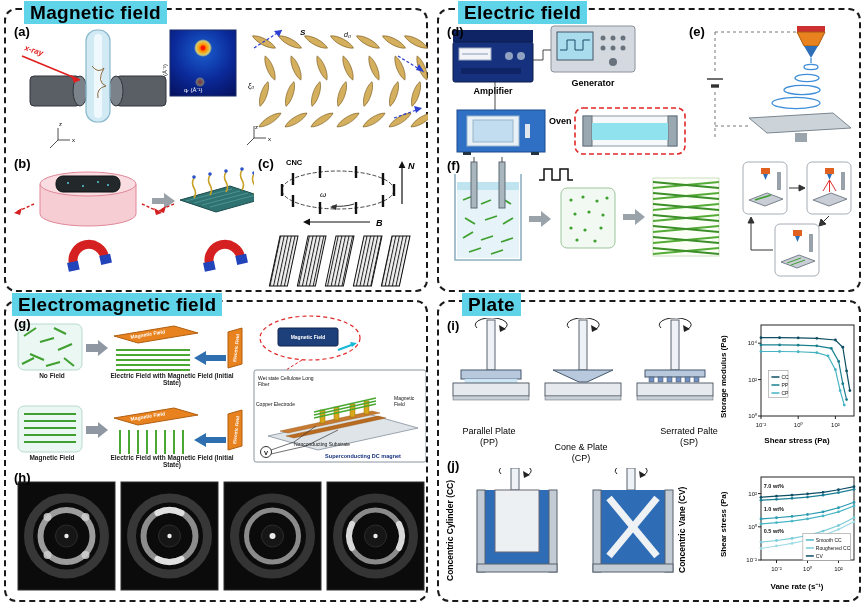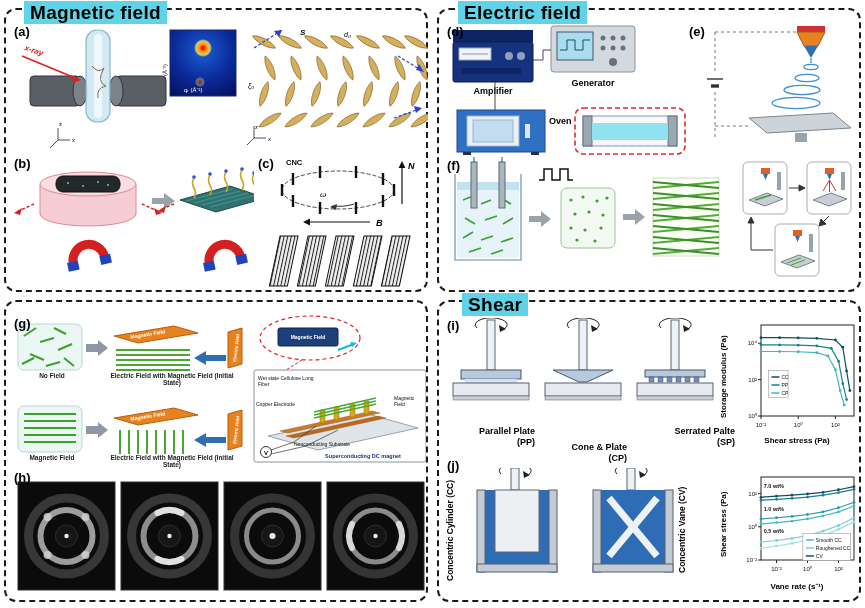--- a/index.html
+++ b/index.html
@@ -6,21 +6,21 @@
 html,body{background:#fff}
 .figure{position:relative;width:865px;height:608px;background:#fff;font-family:"Liberation Sans",sans-serif;overflow:hidden;color:#000}
 .quad{position:absolute;border:2.5px dashed #1a1a1a;border-radius:12px;background:#fff}
 .sec-title{position:absolute;background:#5fd3e8;color:#000;font-weight:800;font-size:19px;line-height:23px;padding:0 6px;letter-spacing:.3px;z-index:6;white-space:nowrap}
 .plabel{position:absolute;font-weight:800;font-size:13px;z-index:4}
 .art,.chart{position:absolute}
 .chart{background:#fff}
 .cap{position:absolute;font-size:6.5px;font-weight:700;text-align:center;line-height:1.15;color:#222;z-index:3}
 .ins{position:absolute;font-size:5px;line-height:1.15;color:#111;z-index:3}
 .ins.b{font-weight:700;color:#16327e;font-size:5.5px;text-align:center}
-.geo-label{position:absolute;text-align:right;font-weight:700;font-size:9px;line-height:1.2;z-index:3}
+.geo-label{position:absolute;text-align:center;font-weight:400;font-size:9px;line-height:1.2;z-index:3}
 .axis-x{position:absolute;text-align:center;font-weight:700;font-size:8px;z-index:3}
 .vlabel{position:absolute;writing-mode:vertical-rl;transform:rotate(180deg);text-align:center;font-weight:700;font-size:8px;z-index:3}
 svg{font-family:"Liberation Sans",sans-serif}
 </style>
 </head>
 <body>
 
 <div class="figure">
 
   <section class="quad" style="left:4px;top:8px;width:424px;height:284px">
@@ -754,14 +754,15 @@
         <line x1="70.85" y1="75.94" x2="78.85" y2="75.94" stroke="#7accd8" stroke-width="1.5"></line>
         <text x="80.85" y="77.94" font-size="5" fill="#111">Roughened CC</text>
         <line x1="70.85" y1="83.94" x2="78.85" y2="83.94" stroke="#0e4f66" stroke-width="1.5"></line>
         <text x="80.85" y="85.94" font-size="5" fill="#111">CV</text>
       </svg>
     <div class="axis-x" style="left:296px;top:278px;width:124px">Vane rate (s⁻¹)</div>
   </section>
 
   <div class="sec-title" style="left:24px;top:1px">Magnetic field</div>
   <div class="sec-title" style="left:458px;top:1px">Electric field</div>
-  <div class="sec-title" style="left:462px;top:293px">Shear</div>
+  <div class="sec-title" style="left:12px;top:293px">Electromagnetic field</div>
+  <div class="sec-title" style="left:462px;top:293px">Plate</div>
 </div>
 
 </body></html>

